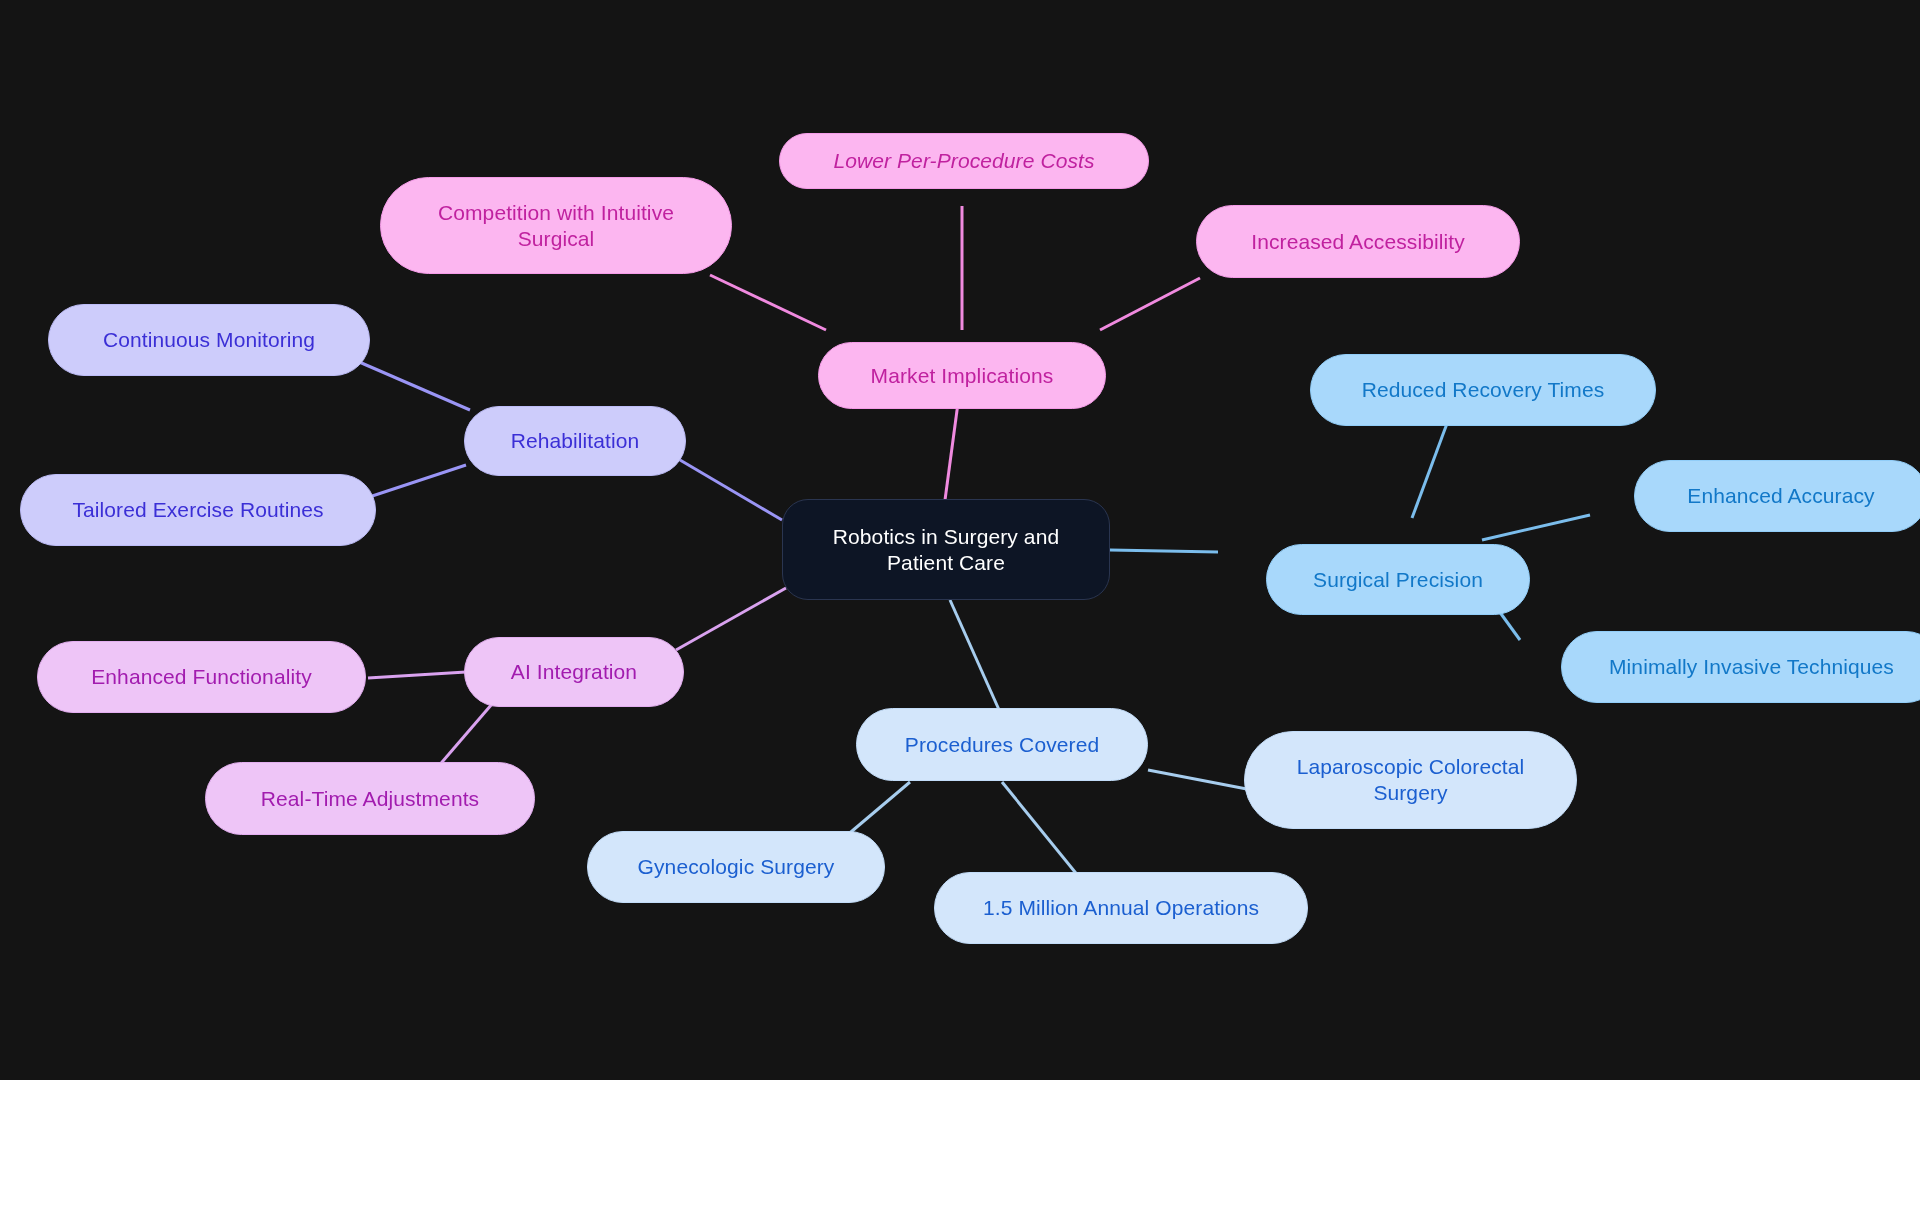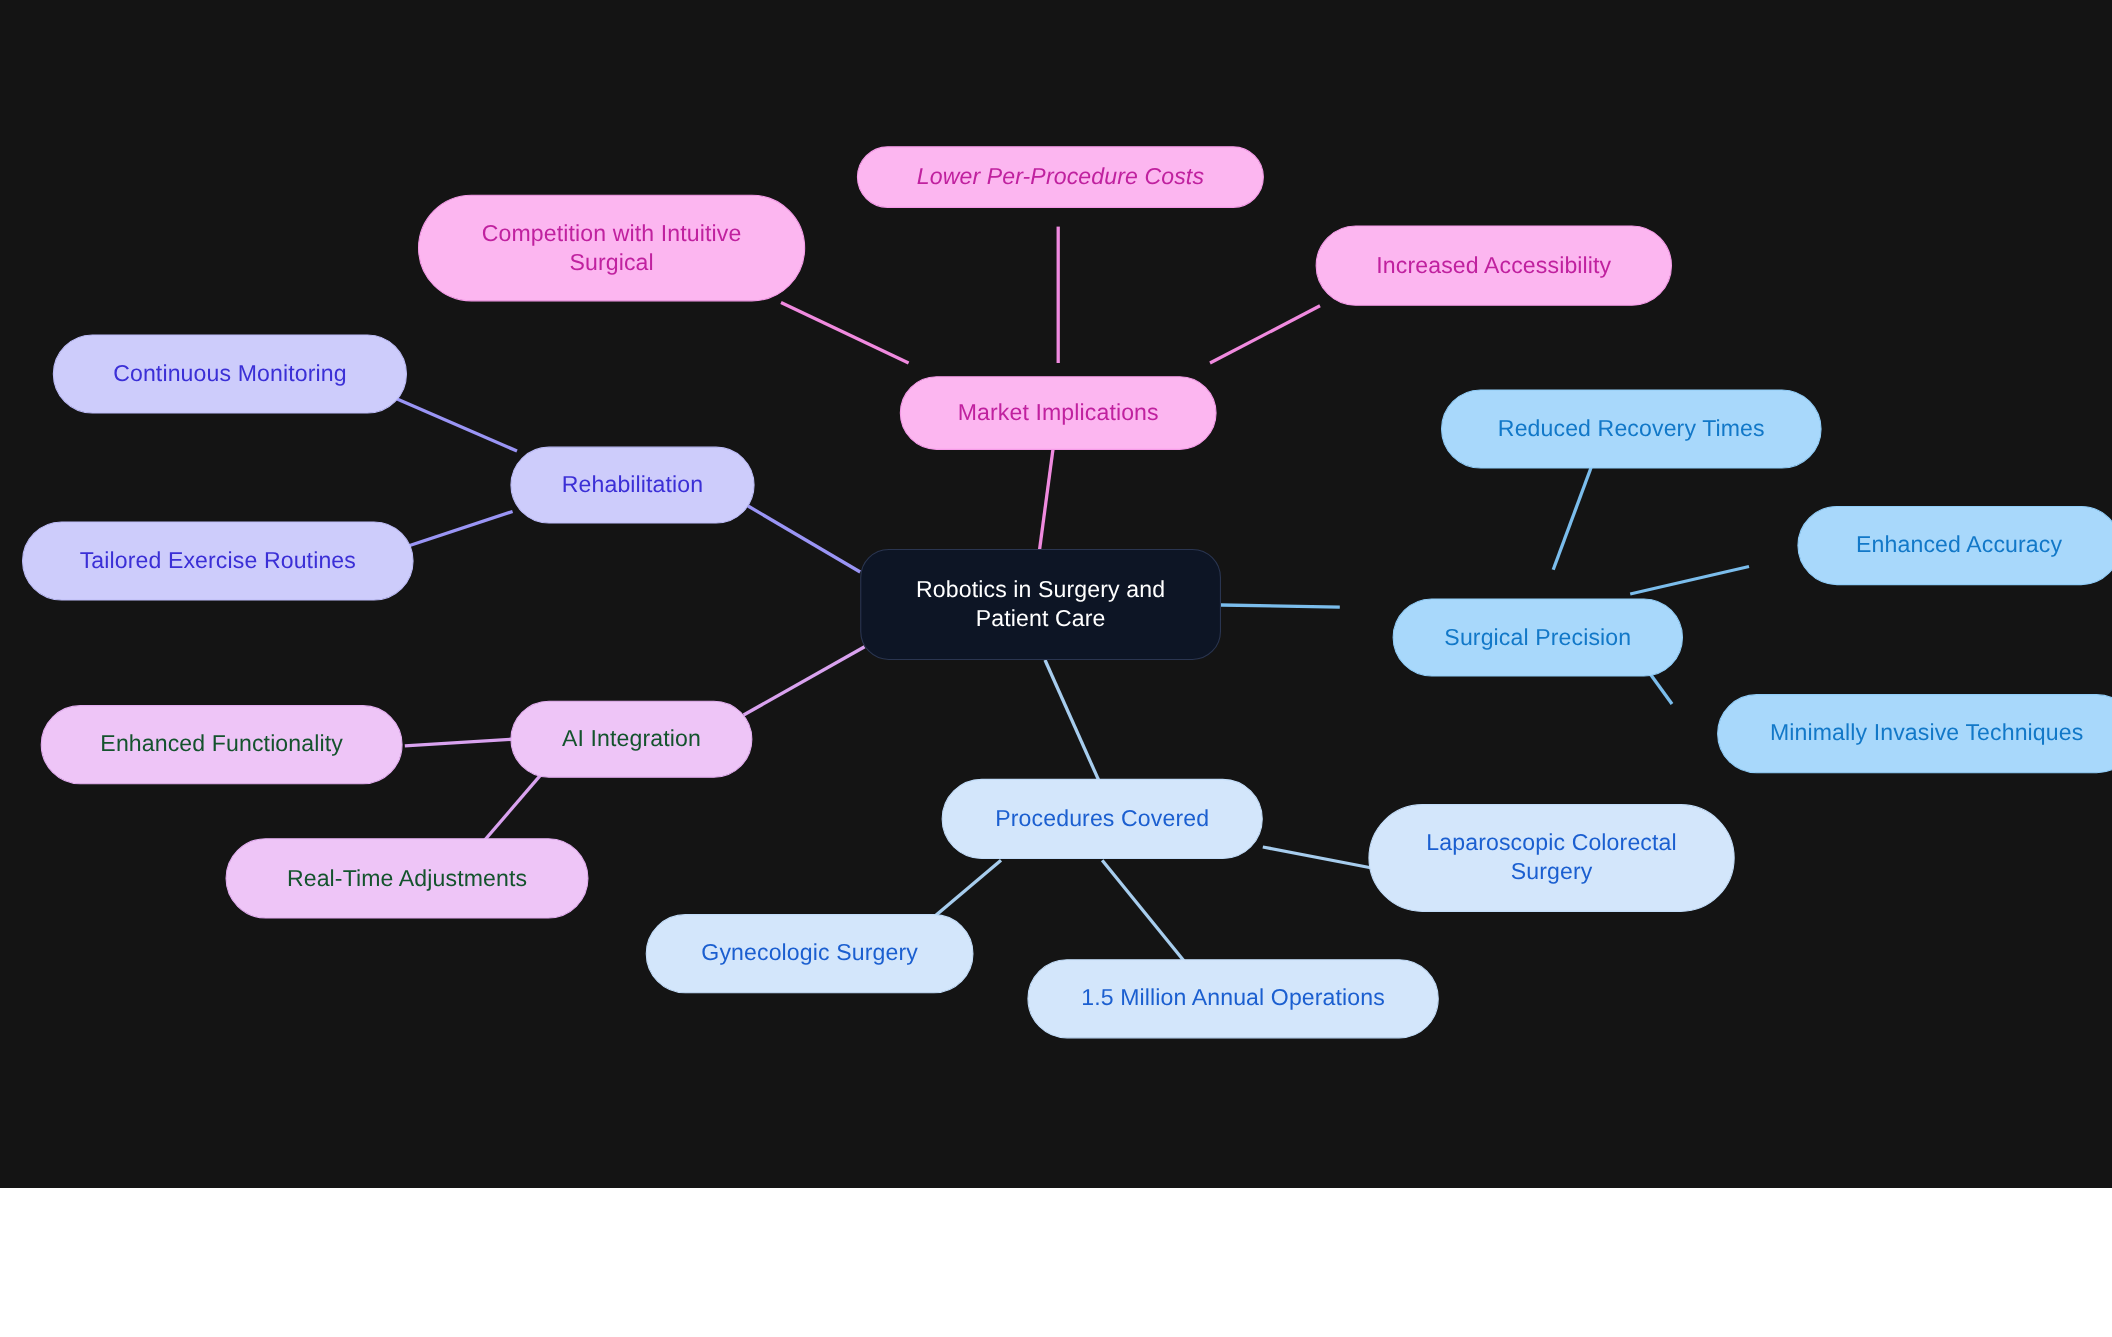--- a/index.html
+++ b/index.html
@@ -63,21 +63,21 @@
 
   .node.pink {
     background: #fcb6f0;
     color: #c0219f;
     border: 1px solid #f59be8;
     font-size: 21px;
   }
 
   .node.violet {
     background: #eec5f7;
-    color: #14532d;
+    color: #a21caf;
     border: 1px solid #e3aef0;
     font-size: 21px;
   }
 
   .node.lavender {
     background: #cdccfb;
     color: #3b2fd6;
     border: 1px solid #bdbcf7;
     font-size: 21px;
   }

